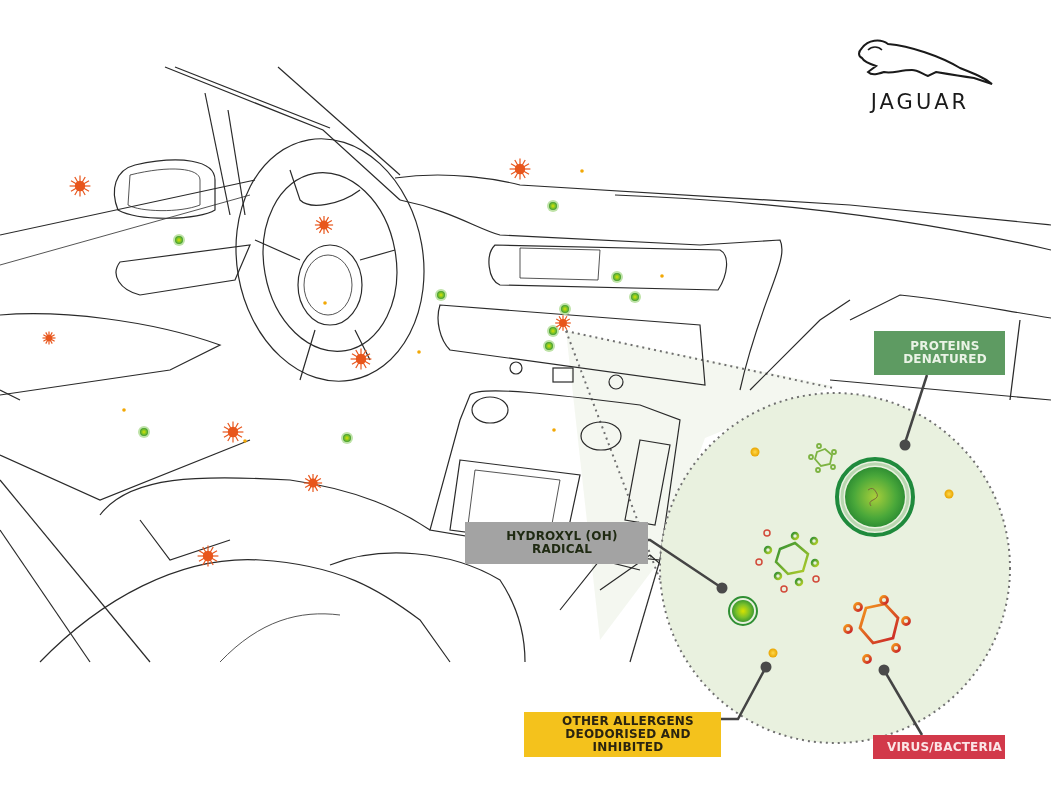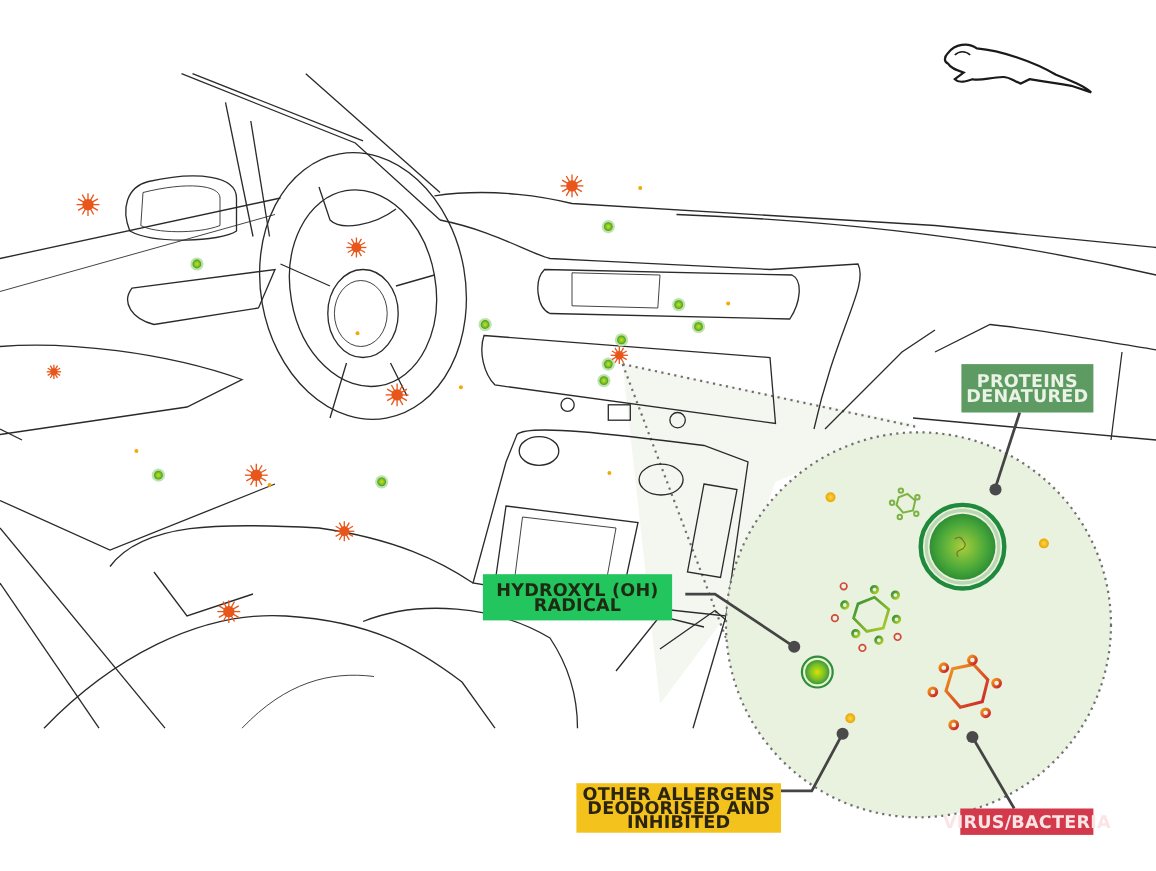--- a/index.html
+++ b/index.html
@@ -1,24 +1,24 @@
 <!DOCTYPE html>
 <html><head>
 <meta charset="utf-8">
 <style>
   html, body { margin:0; padding:0; background:#ffffff; }
   body { width:1051px; height:792px; position:relative; overflow:hidden; font-family:"DejaVu Sans", sans-serif; }
   #scene { position:absolute; left:0; top:0; width:1051px; height:792px; }
   .label {
     position:absolute; display:flex; align-items:center; justify-content:center;
     text-align:center; font-family:"DejaVu Sans", sans-serif; font-weight:bold;
-    font-size:16px; line-height:13px; letter-spacing:0.2px;
+    font-size:12px; line-height:13px; letter-spacing:0.2px;padding-left:11px;
   }
   #label-proteins { left:874px; top:331px; width:120px; height:44px; background:#5e9b62; color:#eaf3e6; }
-  #label-hydroxyl { left:439px; top:522px; width:172px; height:42px; background:#22c55e; color:#1f2a12; }
+  #label-hydroxyl { left:465px; top:522px; width:172px; height:42px; background:#a3a3a3; color:#1f2a12; }
   #label-allergens { left:524px; top:696px; width:186px; height:45px; background:#f4c21c; color:#2b2410;margin-top:16px; }
   #label-virus { left:873px; top:735px; width:121px; height:24px; background:#d2394a; color:#fbe4e6; }
   #brand { position:absolute; left:840px; top:36px; width:170px; height:80px; }
   #brand-word { position:absolute; left:0; top:54px; width:160px; text-align:center;
     font-family:"DejaVu Sans", sans-serif; font-size:21px; letter-spacing:3px; color:#1a1a1a; font-weight:normal; }
 </style>
 </head>
 <body>
 
 <svg id="scene" viewBox="0 0 1051 792" xmlns="http://www.w3.org/2000/svg">
@@ -372,20 +372,21 @@
       <circle cx="245" cy="441" r="1.8" fill="#f2a805"></circle>
       <circle cx="554" cy="430" r="1.8" fill="#f2a805"></circle>
     </g>
 </svg>
 
 <div id="brand">
   <svg width="170" height="55" viewBox="0 0 170 55">
     <path d="M22,12 C28,4 40,2 48,8 C70,10 100,20 120,32 C135,38 145,42 152,48 C146,46 140,44 134,42 C120,40 108,38 96,36 L88,40 C82,38 78,34 72,34 C60,34 52,38 44,36 C38,38 32,40 28,36 L36,30 C30,28 24,26 22,22 C18,20 18,16 22,12 Z" fill="none" stroke="#1a1a1a" stroke-width="2"></path>
     <path d="M28,14 C32,10 38,10 42,14" fill="none" stroke="#1a1a1a" stroke-width="1.5"></path>
   </svg>
+  <div id="brand-word">JAGUAR</div>
 </div>
 
 <div id="label-proteins" class="label">
   <div>
     <div>PROTEINS</div>
     <div>DENATURED</div>
   </div>
 </div>
 <div id="label-hydroxyl" class="label">
   <span>HYDROXYL (OH) RADICAL</span>

